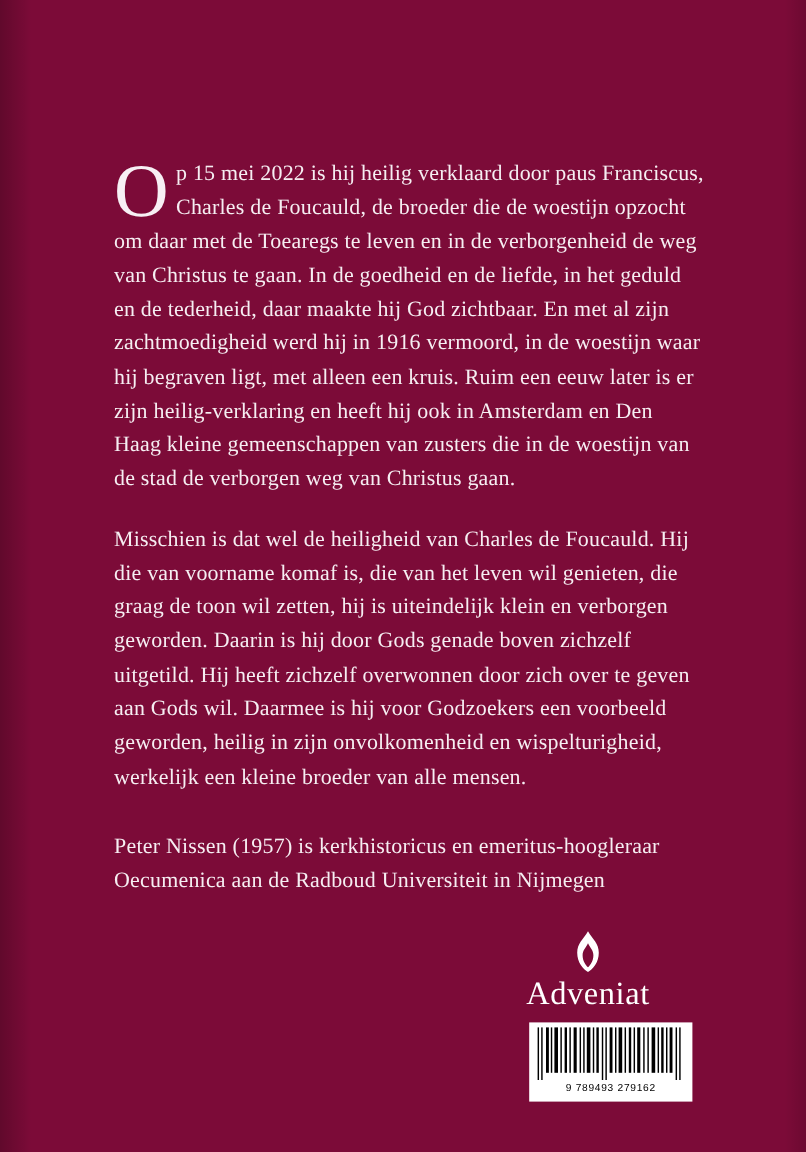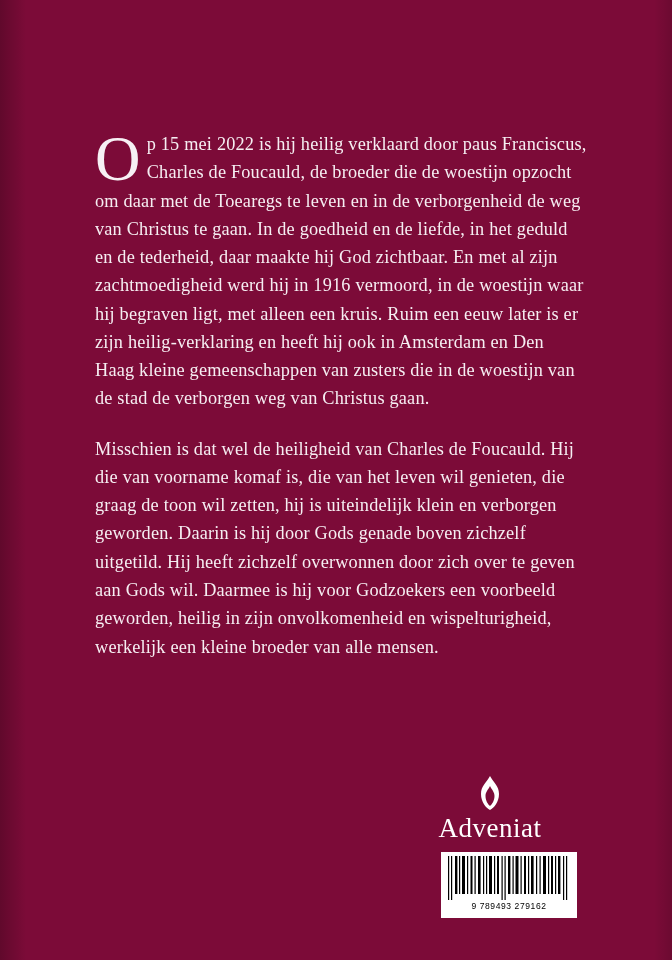--- a/index.html
+++ b/index.html
@@ -128,20 +128,21 @@
 
   <div class="spine-shade"></div>
   <div class="edge-shade"></div>
 
   <div class="blurb">
 
     <p class="para first"><span class="dropcap">O</span><span>p 15 mei 2022 is hij heilig verklaard door paus Franciscus, Charles de Foucauld, de broeder die de woestijn opzocht om daar met de Toearegs te leven en in de verborgenheid de weg van Christus te gaan. In de goedheid en de liefde, in het geduld en de tederheid, daar maakte hij God zichtbaar. En met al zijn zachtmoedigheid werd hij in 1916 vermoord, in de woestijn waar hij begraven ligt, met alleen een kruis. Ruim een eeuw later is er zijn heilig-verklaring en heeft hij ook in Amsterdam en Den Haag kleine gemeenschappen van zusters die in de woestijn van de stad de verborgen weg van Christus gaan.</span></p>
 
     <p class="para">Misschien is dat wel de heiligheid van Charles de Foucauld. Hij die van voorname komaf is, die van het leven wil genieten, die graag de toon wil zetten, hij is uiteindelijk klein en verborgen geworden. Daarin is hij door Gods genade boven zichzelf uitgetild. Hij heeft zichzelf overwonnen door zich over te geven aan Gods wil. Daarmee is hij voor Godzoekers een voorbeeld geworden, heilig in zijn onvolkomenheid en wispelturigheid, werkelijk een kleine broeder van alle mensen.</p>
 
+    <p class="para bio">Peter Nissen (1957) is kerkhistoricus en emeritus-hoogleraar Oecumenica aan de Radboud Universiteit in Nijmegen</p>
 
   </div>
 
   <div class="logo">
     <svg class="logo-flame" viewBox="0 0 34 36">
       <path d="M17 1 C13 8, 8 11, 8 19 C8 27, 13 33, 17 35 C21 33, 26 27, 26 19 C26 11, 21 8, 17 1 Z" fill="#ffffff"></path>
       <path d="M17 11 C15 15, 12.5 17, 12.5 21 C12.5 25.5, 15 29.5, 17 31 C19 29.5, 21.5 25.5, 21.5 21 C21.5 17, 19 15, 17 11 Z" fill="#7c0b38"></path>
     </svg>
     <div class="logo-word">Adveniat</div>
   </div>

